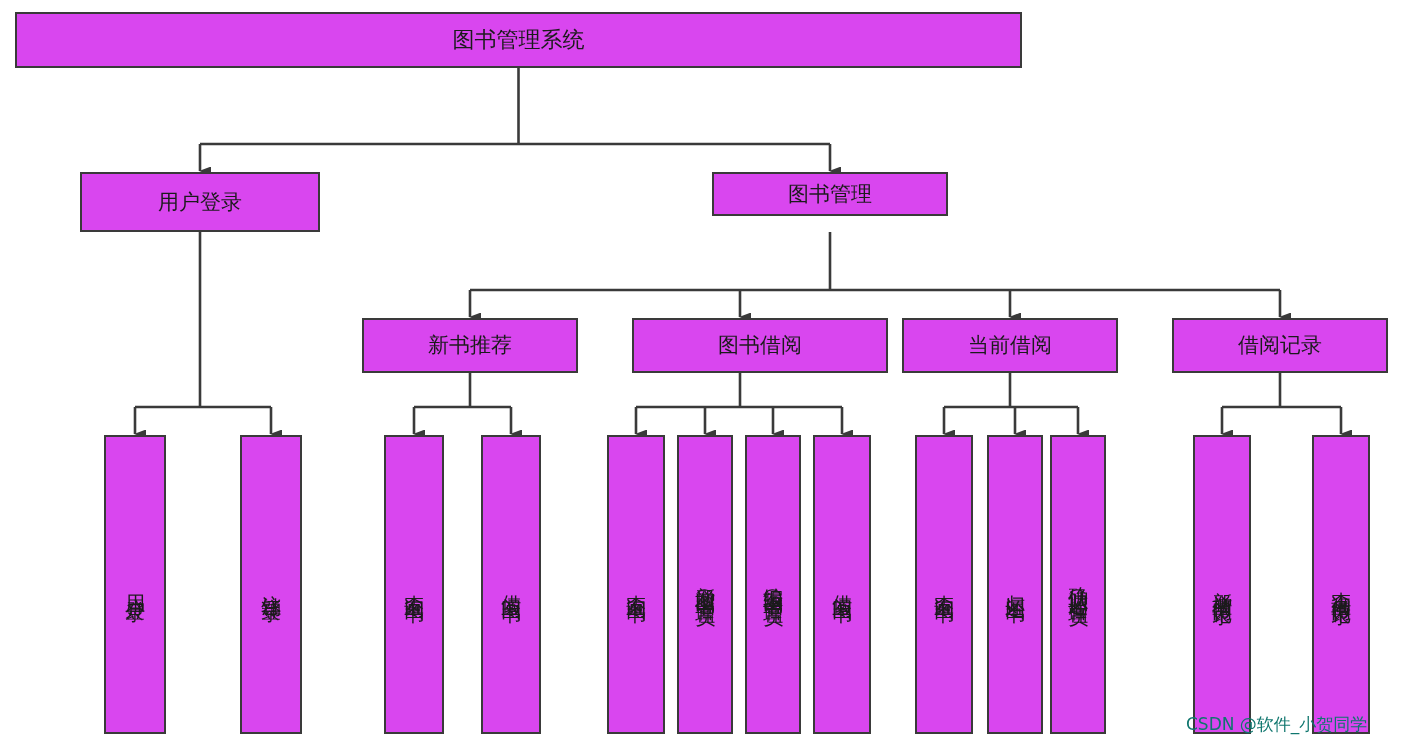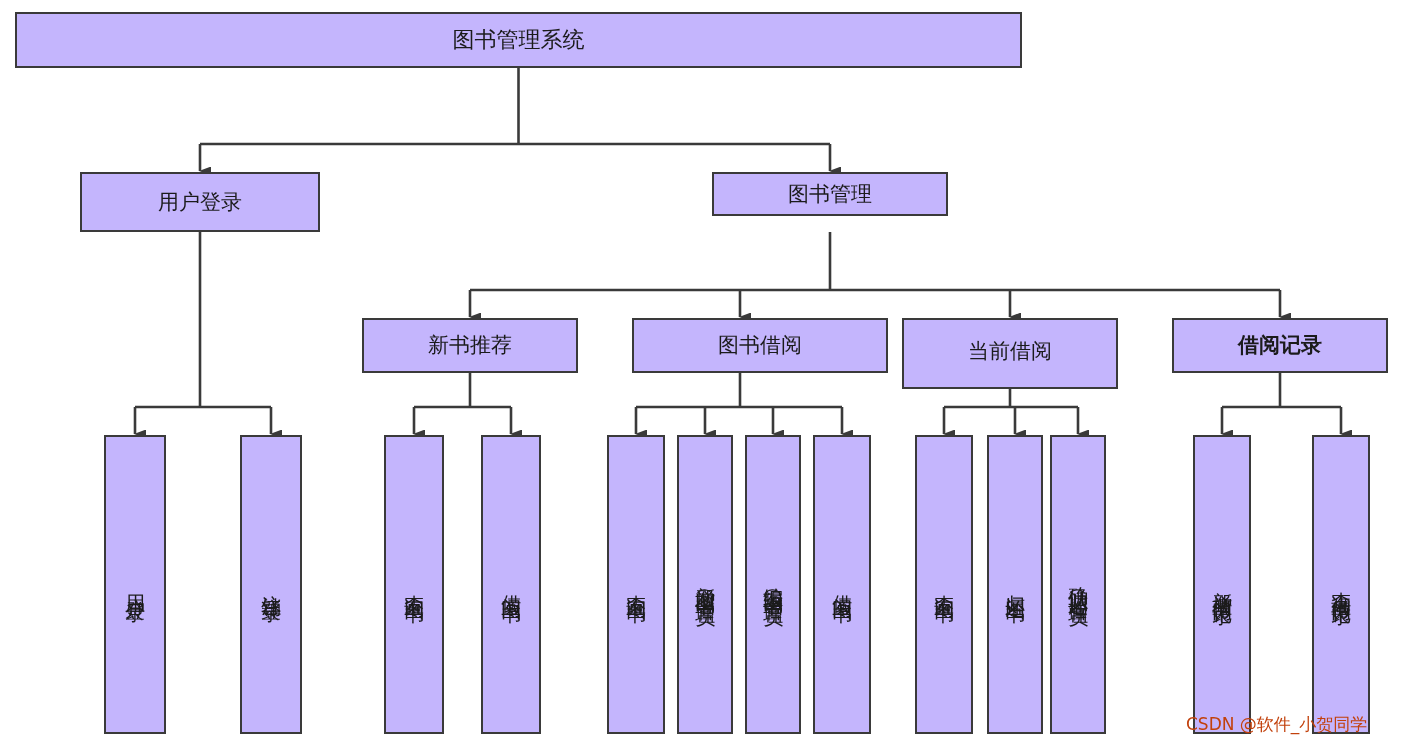--- a/index.html
+++ b/index.html
@@ -22,21 +22,21 @@
     position: absolute;
     left: 0;
     top: 0;
     width: 1405px;
     height: 747px;
   }
   .node {
     position: absolute;
     box-sizing: border-box;
     border: 2px solid #3a3a3a;
-    background: #c4b5fd;
+    background: #d946ef;
     display: flex;
     align-items: center;
     justify-content: center;
     color: #1b1b1b;
     z-index: 2;
   }
   .node-label {
     display: block;
     text-align: center;
     line-height: 1.18;
@@ -53,21 +53,21 @@
     letter-spacing: 3px;
   }
   .node.root .node-label {
     font-size: 22px;
   }
   .watermark {
     position: absolute;
     left: 1186px;
     top: 713px;
     font-size: 17px;
-    color: #c2410c;
+    color: #0f766e;
     white-space: nowrap;
     z-index: 5;
     font-family: "DejaVu Sans", "Liberation Sans", sans-serif;
   }
 </style>
 </head>
 <body>
 
 <div id="diagram-root">
 
@@ -123,24 +123,24 @@
       </div>
       <div class="node horizontal" style="left: 712px; top: 172px; width: 236px; height: 44px;">
         <span class="node-label">图书管理</span>
       </div>
       <div class="node horizontal" style="left: 362px; top: 318px; width: 216px; height: 55px;">
         <span class="node-label">新书推荐</span>
       </div>
       <div class="node horizontal" style="left: 632px; top: 318px; width: 256px; height: 55px;">
         <span class="node-label">图书借阅</span>
       </div>
-      <div class="node horizontal" style="left: 902px; top: 318px; width: 216px; height: 71px; font-family: Liberation Mono, monospace;">
+      <div class="node horizontal" style="left: 902px; top: 318px; width: 216px; height: 55px;">
         <span class="node-label">当前借阅</span>
       </div>
-      <div class="node horizontal" style="left: 1172px; top: 318px; width: 216px; height: 55px; font-weight: bold;">
+      <div class="node horizontal" style="left: 1172px; top: 318px; width: 216px; height: 55px;">
         <span class="node-label">借阅记录</span>
       </div>
       <div class="node vertical" style="left: 104px; top: 435px; width: 62px; height: 299px;">
         <span class="node-label">用户登录</span>
       </div>
       <div class="node vertical" style="left: 240px; top: 435px; width: 62px; height: 299px;">
         <span class="node-label">注销登录</span>
       </div>
       <div class="node vertical" style="left: 384px; top: 435px; width: 60px; height: 299px;">
         <span class="node-label">查询图书</span>

